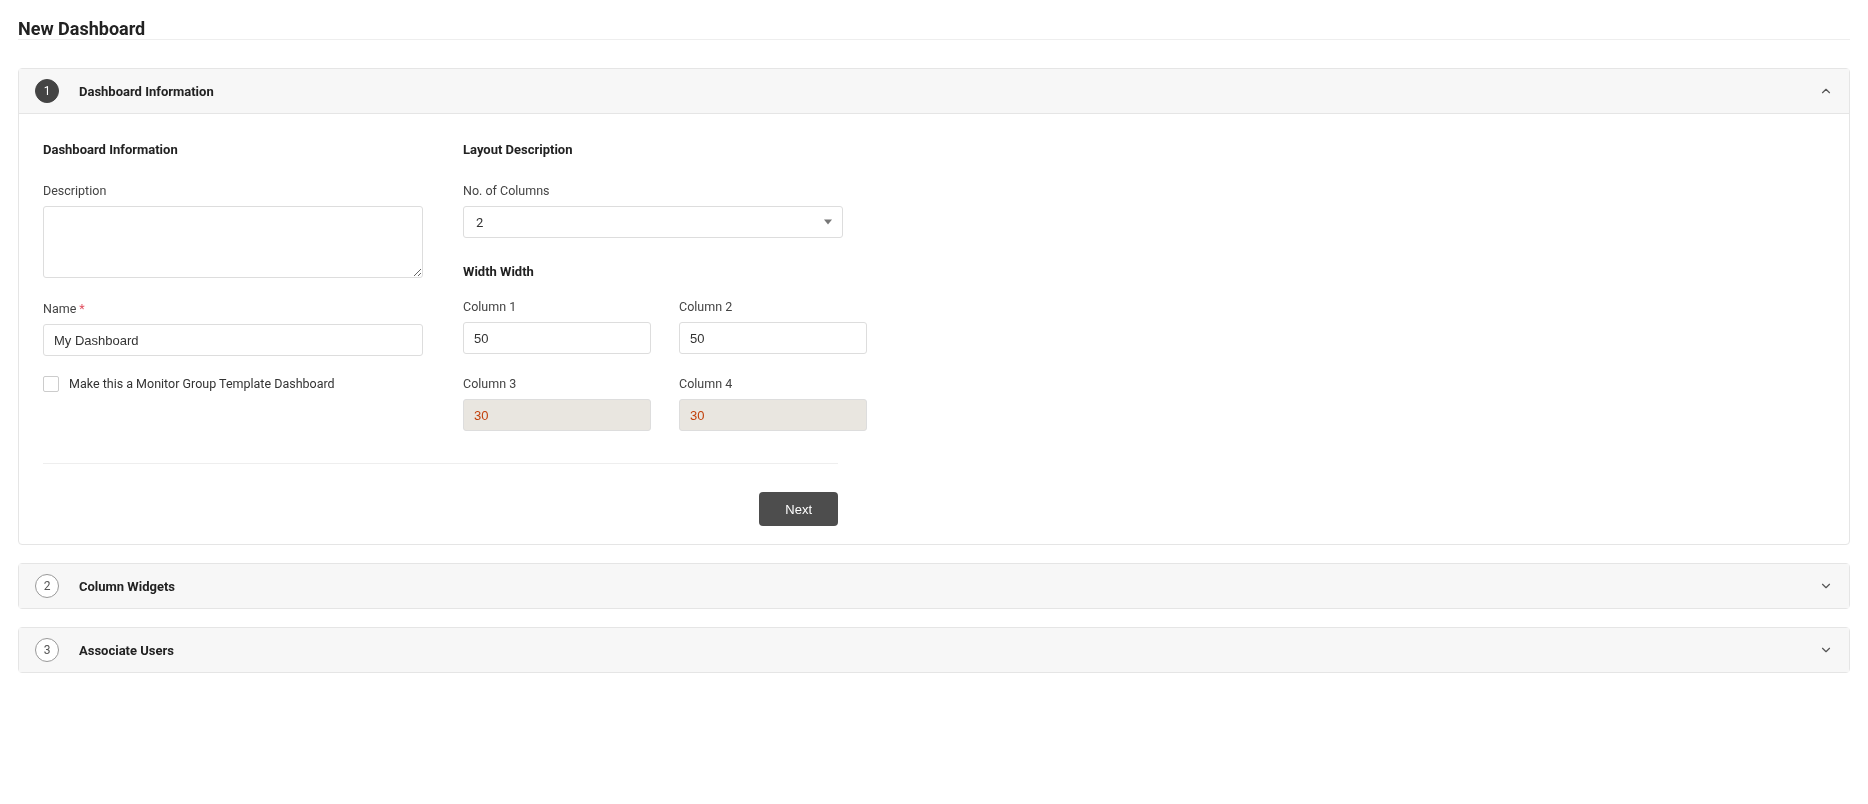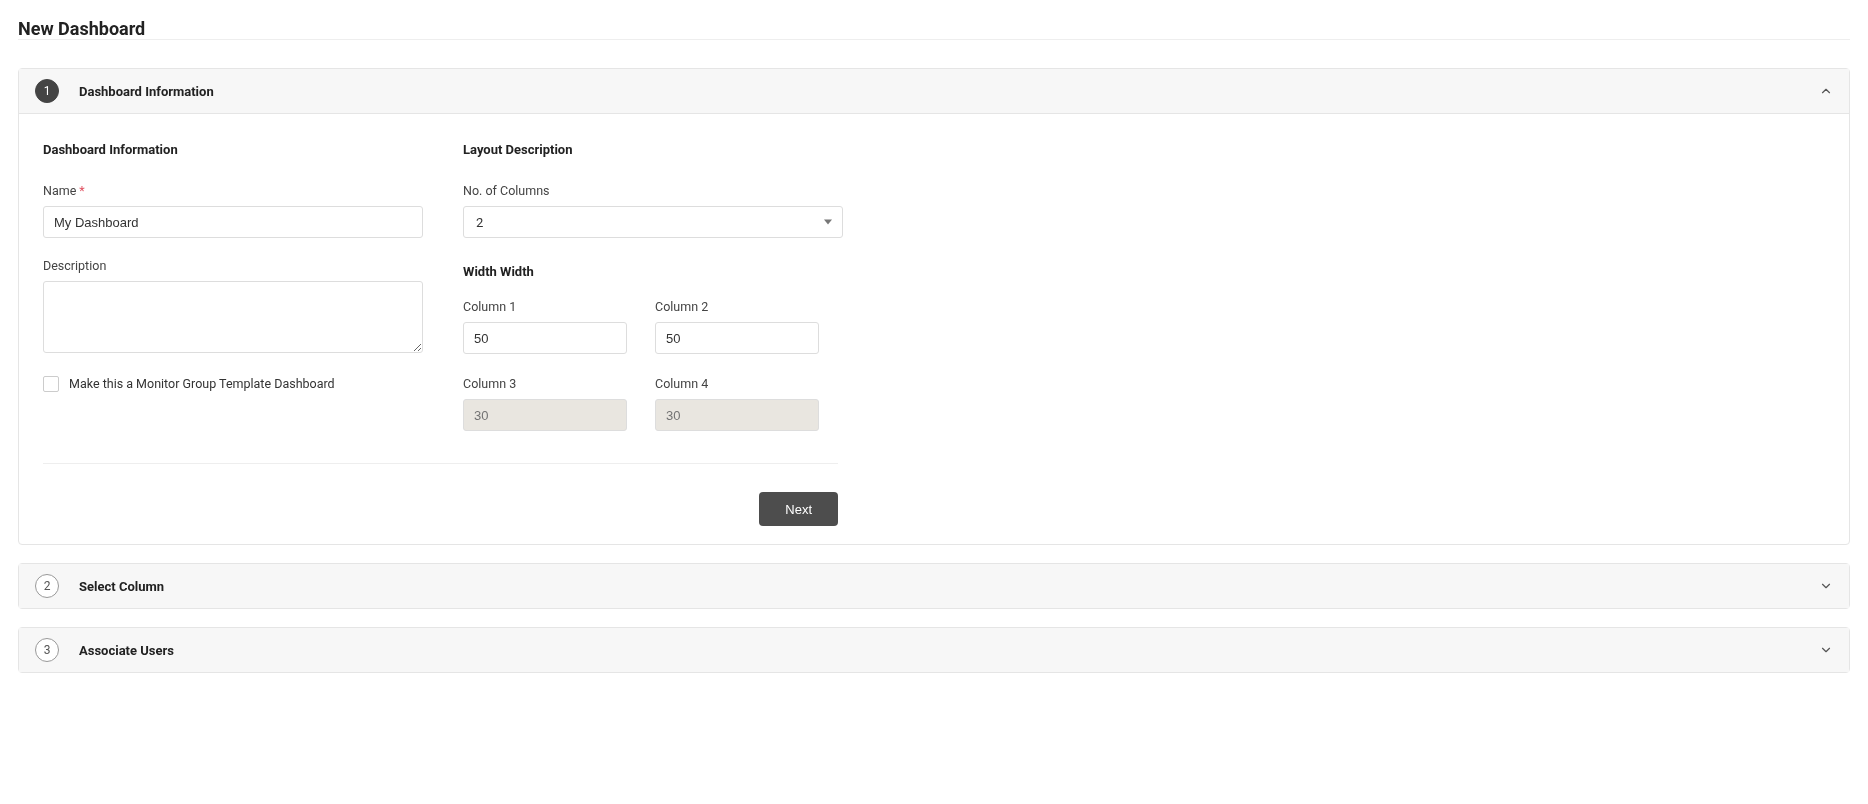--- a/index.html
+++ b/index.html
@@ -133,37 +133,37 @@
     font-weight: 700;
     font-size: 13px;
     color: #222;
     margin: 26px 0 20px 0;
   }
 
   .width-row { display: flex; gap: 28px; margin-bottom: 22px; }
   .width-field .field-label { margin-bottom:8px; }
   .input-group {
     display: flex;
-    width: 164px;
+    width: 188px;
     height: 32px;
     border: 1px solid #ddd;
     border-radius: 3px;
     overflow: hidden;
   }
   .input-group.disabled { background:#e9e6e0; }
   .input-group input {
     flex: 1;
     border: none;
     padding: 0 10px;
     font-size: 13px;
     background: transparent;
     outline: none;
     color: #333;
   }
-  .input-group.disabled input { color:#737373; }
+  .input-group.disabled input { color:#c2410c; }
 
   .panel-footer {
     border-top: 1px solid #eee;
     margin-top: 10px;
     padding-top: 28px;
     display: flex;
   }
   .btn-next {
     margin-left: auto;
     margin-right: 0;
@@ -192,29 +192,29 @@
           <polyline points="18 15 12 9 6 15"></polyline>
         </svg>
     </div>
   </div>
   <div class="panel-body">
     <div class="columns">
       <div class="col-left">
         <div class="section-heading">Dashboard Information</div>
 
         <div class="form-group">
+          <label class="field-label">Description</label>
+          <textarea class="textarea-input" style=""></textarea>
+        </div>
+
+        <div class="form-group">
           <label class="field-label">
             <span>Name</span><span class="required-star">*</span>
           </label>
           <input type="text" class="text-input" value="My Dashboard" style="">
-        </div>
-
-        <div class="form-group">
-          <label class="field-label">Description</label>
-          <textarea class="textarea-input" style=""></textarea>
         </div>
 
         <div class="checkbox-row">
           <div class="checkbox"></div>
           <span class="checkbox-label">Make this a Monitor Group Template Dashboard</span>
         </div>
       </div>
 
       <div class="col-right">
         <div class="section-heading">Layout Description</div>
@@ -269,21 +269,21 @@
       <div class="panel-footer">
         <button class="btn-next">Next</button>
       </div>
     </div>
   </div>
 </div>
 
 <div class="panel collapsed">
   <div class="panel-header">
     <div class="step-badge inactive">2</div>
-    <div class="panel-title">Select Column</div>
+    <div class="panel-title">Column Widgets</div>
     <div class="panel-chevron">
       <svg class="chevron-icon" viewBox="0 0 24 24" fill="none" stroke="#555" stroke-width="2" stroke-linecap="round" stroke-linejoin="round">
           <polyline points="6 9 12 15 18 9"></polyline>
         </svg>
     </div>
   </div>
 </div>
 
 <div class="panel collapsed">
   <div class="panel-header">

